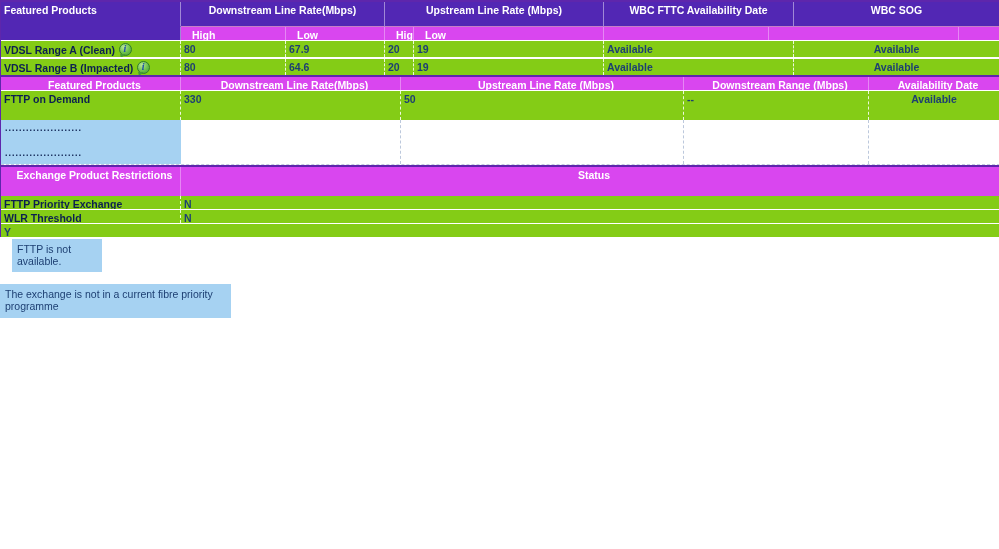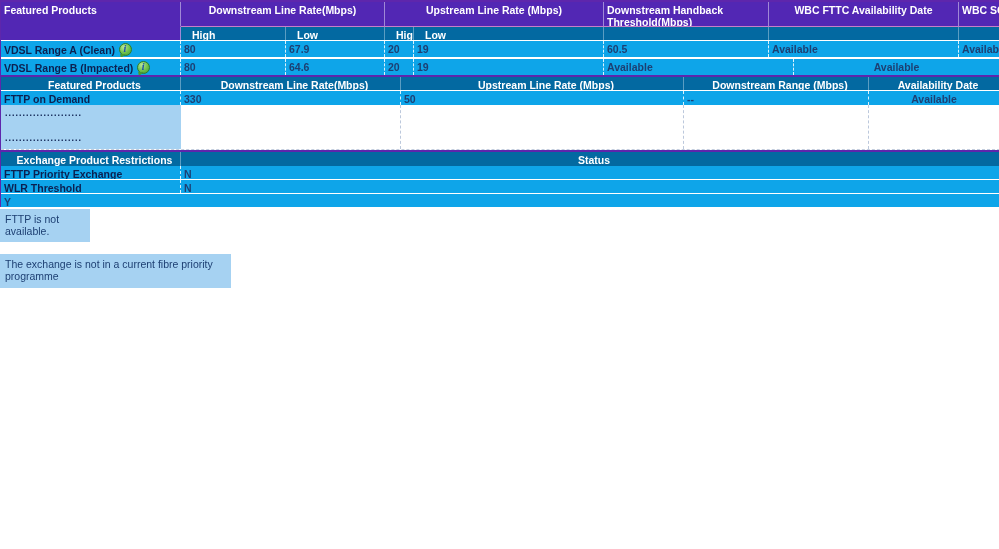--- a/index.html
+++ b/index.html
@@ -8,92 +8,90 @@
     font-family:"Liberation Sans", sans-serif; font-size:10.5px; overflow:hidden;
     color:#1d3f72;
   }
   .tbl{width:999px; box-sizing:border-box; border-top:2px solid #5e26ac; border-left:1px solid #5e26ac;}
   .frow{display:flex; width:999px;}
   .cell{box-sizing:border-box; flex:0 0 auto; padding:2px 3px; overflow:hidden;font-weight:bold;}
   .grow{flex:1 1 auto !important; width:auto !important;}
 
   
   .hdr-purple{background:#5227b4; color:#ffffff; font-weight:bold; border-right:1px solid rgba(255,255,255,.45);}
-  .hdr-blue{background:#0369a1; color:#ffffff; font-weight:bold; border-right:1px solid rgba(255,255,255,.35);padding-left:11px;}
+  .hdr-blue{background:#d946ef; color:#ffffff; font-weight:bold; border-right:1px solid rgba(255,255,255,.35);padding-left:11px;}
   .pinkline{border-bottom:1px solid #c77fc7;}
   .purpline{border-bottom:1px solid #5227b4;}
 
   
-  .lightrow .cell{background:#0ea5e9; border-right:1px dashed rgba(255,255,255,.85);}
+  .lightrow .cell{background:#84cc16; border-right:1px dashed rgba(255,255,255,.85);}
   .lbl{font-weight:bold; color:#0c2050; white-space:nowrap;}
   .val{color:#1d3f72;}
   .gap1{height:1px;} .gap2{height:2px;}
 
   
   .w180{width:180px;} .w204{width:204px;} .w219{width:219px;} .w165{width:165px;} .w190{width:190px;}
   .w105{width:105px;} .w99{width:99px;} .w29{width:29px;}
   
   .w220{width:220px;} .w283{width:283px;} .w185{width:185px;}
 
-  .h25{height:25px;} .h14{height:14px;} .h13{height:13px;} .h16{height:16px;}
+  .h25{height:25px;} .h14{height:29px;} .h13{height:13px;} .h16{height:16px;}
   .nowrap{white-space:nowrap;text-align:center;}
 
   
   .t2body{display:flex; width:999px; height:44px; border-bottom:1px dashed #c4cede;}
   .t2body .wcell{box-sizing:border-box; background:#ffffff; border-right:1px dashed #bcc8dc;}
   .t2ph{box-sizing:border-box; width:180px; background:#a6d2f2; padding:0;}
   .phrow{height:22px; padding:3px 0 0 4px; color:#0c2050; font-weight:bold; letter-spacing:1px; font-size:9px;}
 
   
   .info{position:relative; display:inline-block; width:11px; height:11px; margin-left:4px; vertical-align:-2px;
         background:radial-gradient(circle at 35% 28%, #b8e698 0%, #6cc04a 55%, #459a34 100%);
         border:1px solid #2f7d2a; border-radius:50%;}
   .info::before{content:"i"; position:absolute; left:3.5px; top:-1.5px;
         font-family:"Liberation Serif", serif; font-style:italic; font-weight:bold; font-size:10px; color:#1d4fa8;}
   .info::after{content:""; position:absolute; left:-1px; bottom:-3px; width:0; height:0;
         border-left:3px solid transparent; border-right:3px solid transparent; border-top:4px solid #459a34;
         transform:skewX(-30deg);}
 
   
   .note{background:#a6d2f2; color:#1d3f72; padding:4px 5px; box-sizing:border-box; overflow:hidden;}
-  .note1{width:90px; height:33px; margin-top:2px;}
+  .note1{width:90px; height:33px; margin-top:2px;margin-left:12px;}
   .note2{width:231px; height:34px; margin-top:12px;}
 </style>
 </head>
 <body>
 
 <div class="page">
 
   <div class="tbl">
     <div class="frow h25">
       <div class="cell hdr-purple w180 purpline">Featured Products</div>
       <div class="cell hdr-purple w204 pinkline nowrap">Downstream Line Rate(Mbps)</div>
       <div class="cell hdr-purple w219 pinkline nowrap">Upstream Line Rate (Mbps)</div>
-      <div class="cell hdr-purple w165 pinkline">Downstream Handback Threshold(Mbps)</div>
       <div class="cell hdr-purple w190 pinkline nowrap">WBC FTTC Availability Date</div>
       <div class="cell hdr-purple grow pinkline nowrap">WBC SOG</div>
     </div>
     <div class="frow h13">
       <div class="cell hdr-purple w180"></div>
       <div class="cell hdr-blue w105">High</div>
       <div class="cell hdr-blue w99">Low</div>
       <div class="cell hdr-blue w29">High</div>
       <div class="cell hdr-blue w190">Low</div>
       <div class="cell hdr-blue w165"></div>
       <div class="cell hdr-blue w190"></div>
       <div class="cell hdr-blue grow"></div>
     </div>
     <div class="gap1"></div>
     <div class="frow h16 lightrow">
       <div class="cell w180 lbl"><span>VDSL Range A (Clean)</span><span class="info"></span></div>
       <div class="cell w105 val">80</div>
       <div class="cell w99 val">67.9</div>
       <div class="cell w29 val">20</div>
       <div class="cell w190 val">19</div>
-      <div class="cell w165 val">60.5</div>
       <div class="cell w190 val">Available</div>
       <div class="cell grow val nowrap">Available</div>
     </div>
     <div class="gap2"></div>
     <div class="frow h16 lightrow">
       <div class="cell w180 lbl"><span>VDSL Range B (Impacted)</span><span class="info"></span></div>
       <div class="cell w105 val">80</div>
       <div class="cell w99 val">64.6</div>
       <div class="cell w29 val">20</div>
       <div class="cell w190 val">19</div>

